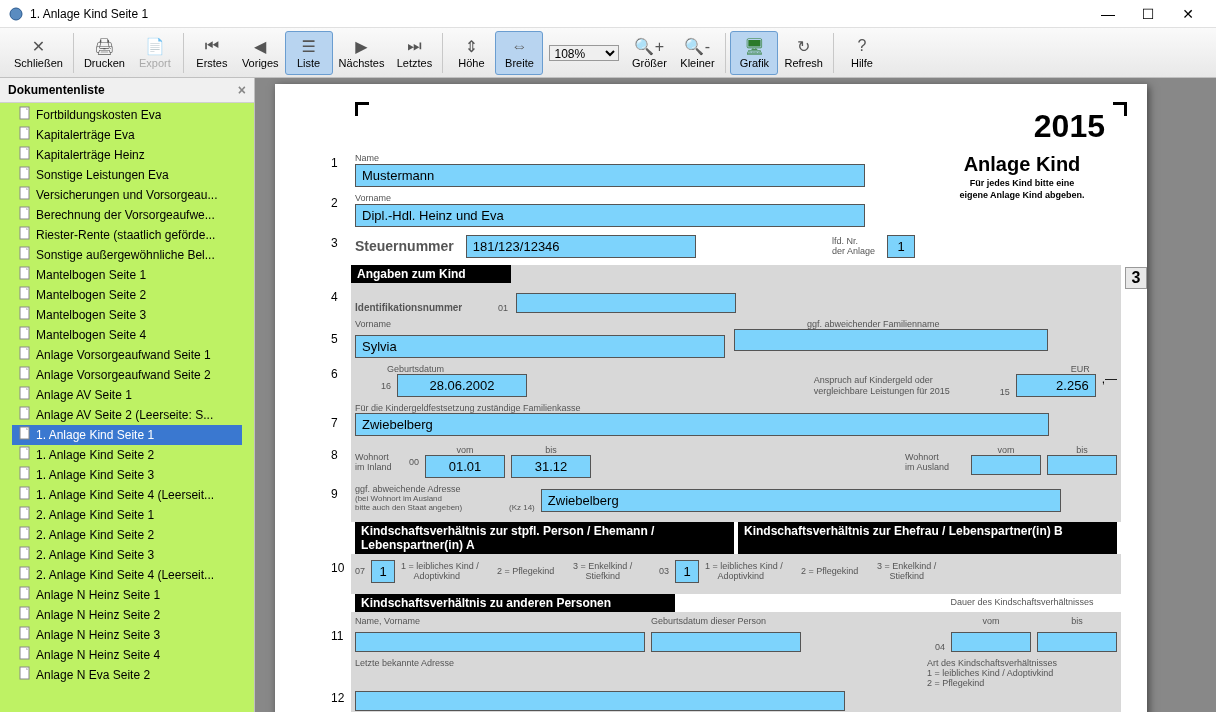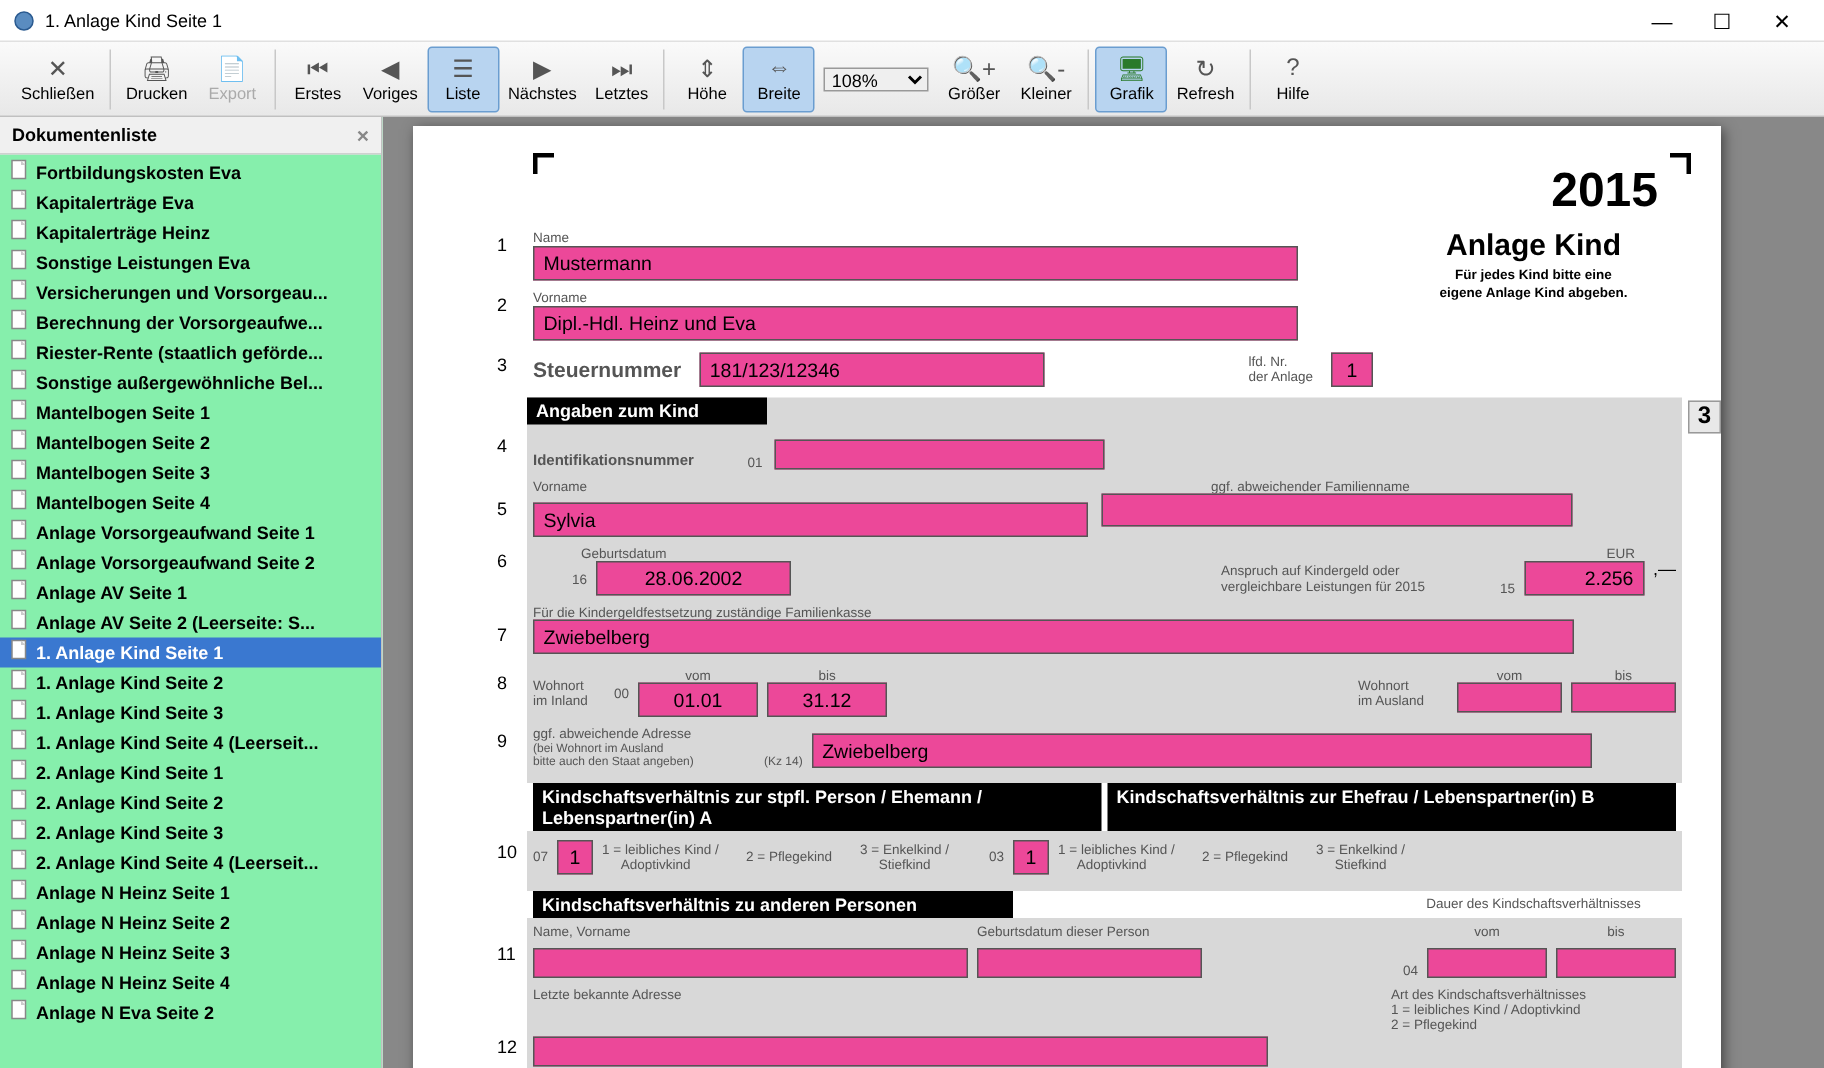--- a/index.html
+++ b/index.html
@@ -12,36 +12,36 @@
 .toolbar { height: 50px; background: linear-gradient(#fafafa, #e8e8e8); display: flex; align-items: center; padding: 0 8px; border-bottom: 1px solid #c0c0c0; gap: 0; }
 .tool-sep { width: 1px; height: 40px; background: #c8c8c8; margin: 0 4px; }
 .tool-btn { display: flex; flex-direction: column; align-items: center; justify-content: center; padding: 2px 6px; min-width: 48px; height: 44px; border-radius: 3px; cursor: pointer; }
 .tool-btn.active { background: #b8d4f0; border: 1px solid #6a9dd0; }
 .tool-btn.disabled { color: #aaa; }
 .tool-icon { height: 20px; font-size: 16px; display: flex; align-items: center; justify-content: center; color: #555; }
 .tool-btn.disabled .tool-icon { color: #c0c0c0; }
 .tool-lbl { font-size: 11px; margin-top: 1px; }
 .zoom-sel { height: 16px; width: 70px; border: 1px solid #999; margin: 0 6px; font-size: 12px; }
 .content { display: flex; height: calc(712px - 78px); }
-.sidebar { width: 255px; background: #86efac; border-right: 1px solid #c0c0c0; display: flex; flex-direction: column; }
+.sidebar { width: 255px; background: #bef264; border-right: 1px solid #c0c0c0; display: flex; flex-direction: column; }
 .sidebar-hdr { background: #f0f0f0; padding: 4px 8px; font-weight: bold; border-bottom: 1px solid #d0d0d0; display: flex; justify-content: space-between; align-items: center; }
 .sidebar-close { cursor: pointer; color: #888; font-size: 14px; }
-.sidebar-list { flex: 1; overflow-y: auto; padding: 2px 0; font-weight: bold; }
+.sidebar-list { flex: 1; overflow-y: auto; padding: 2px 12px; }
 .sidebar-item { display: flex; align-items: center; padding: 1px 6px; white-space: nowrap; overflow: hidden; text-overflow: ellipsis; cursor: pointer; font-size: 12px; line-height: 16px; }
 .sidebar-item.sel { background: #3a78d0; color: #fff; }
 .item-icon { width: 14px; height: 14px; margin-right: 4px; flex-shrink: 0; }
 .preview { flex: 1; background: #888; overflow: auto; padding: 6px 20px 20px 20px; position: relative; }
 .page { width: 872px; min-height: 640px; background: #fff; box-shadow: 2px 2px 8px rgba(0,0,0,0.5); padding: 24px 30px; position: relative; }
 .crop-tl { position: absolute; top: 18px; left: 80px; border-left: 3px solid #000; border-top: 3px solid #000; width: 14px; height: 14px; }
 .crop-tr { position: absolute; top: 18px; right: 20px; border-right: 3px solid #000; border-top: 3px solid #000; width: 14px; height: 14px; }
 .year-hdr { text-align: right; font-size: 32px; font-weight: bold; padding-right: 12px; }
 .form-area { margin-top: 8px; margin-left: 50px; position: relative; }
 .row-num { position: absolute; left: -24px; font-size: 12px; top: 3px; }
 .form-row { position: relative; margin-bottom: 6px; min-height: 26px; }
-.fbox { border: 1px solid #555; background: #ec4899; display: inline-block; padding: 3px 6px; font-size: 13px; min-height: 20px; }
+.fbox { border: 1px solid #555; background: #7dd3fc; display: inline-block; padding: 3px 6px; font-size: 13px; min-height: 20px; }
 .flabel { font-size: 9px; color: #555; margin-bottom: 1px; }
 .right-panel { position: absolute; right: 0; top: 0; text-align: center; width: 190px; }
 .anlage-title { font-size: 20px; font-weight: bold; }
 .anlage-sub { font-size: 9px; font-weight: bold; margin-top: 2px; }
 .section-hdr { background: #000; color: #fff; padding: 2px 6px; font-weight: bold; font-size: 12px; }
 .gray-row { background: #d8d8d8; padding: 4px; margin-left: -4px; margin-right: -4px; }
 .small-lbl { font-size: 9px; color: #555; }
 .center { text-align: center; }
 .subcol { display: inline-block; vertical-align: top; }
 .side-num { position:absolute; right:-26px; top:2px; width:22px; height:22px; border:1px solid #999; display:flex; align-items:center; justify-content:center; font-size:16px; font-weight:bold; background:#e8e8e8; }

